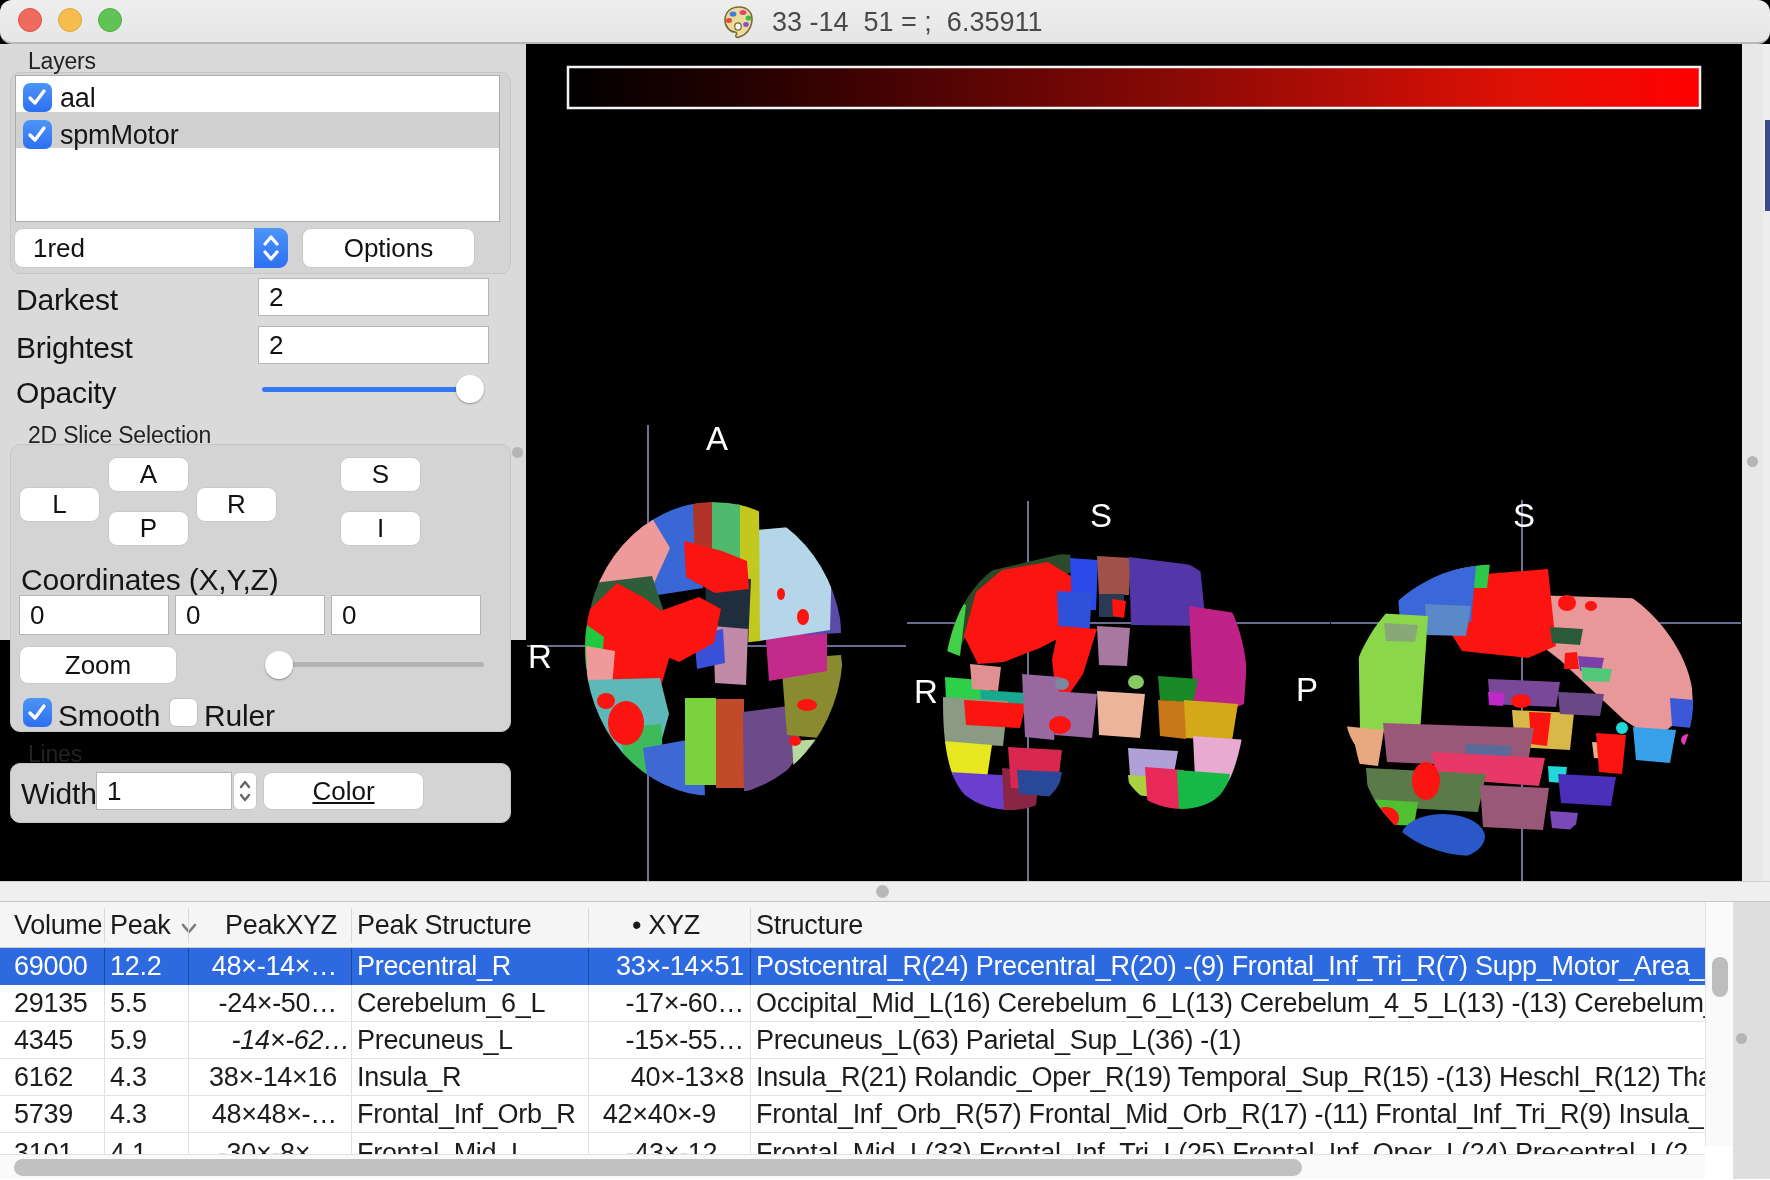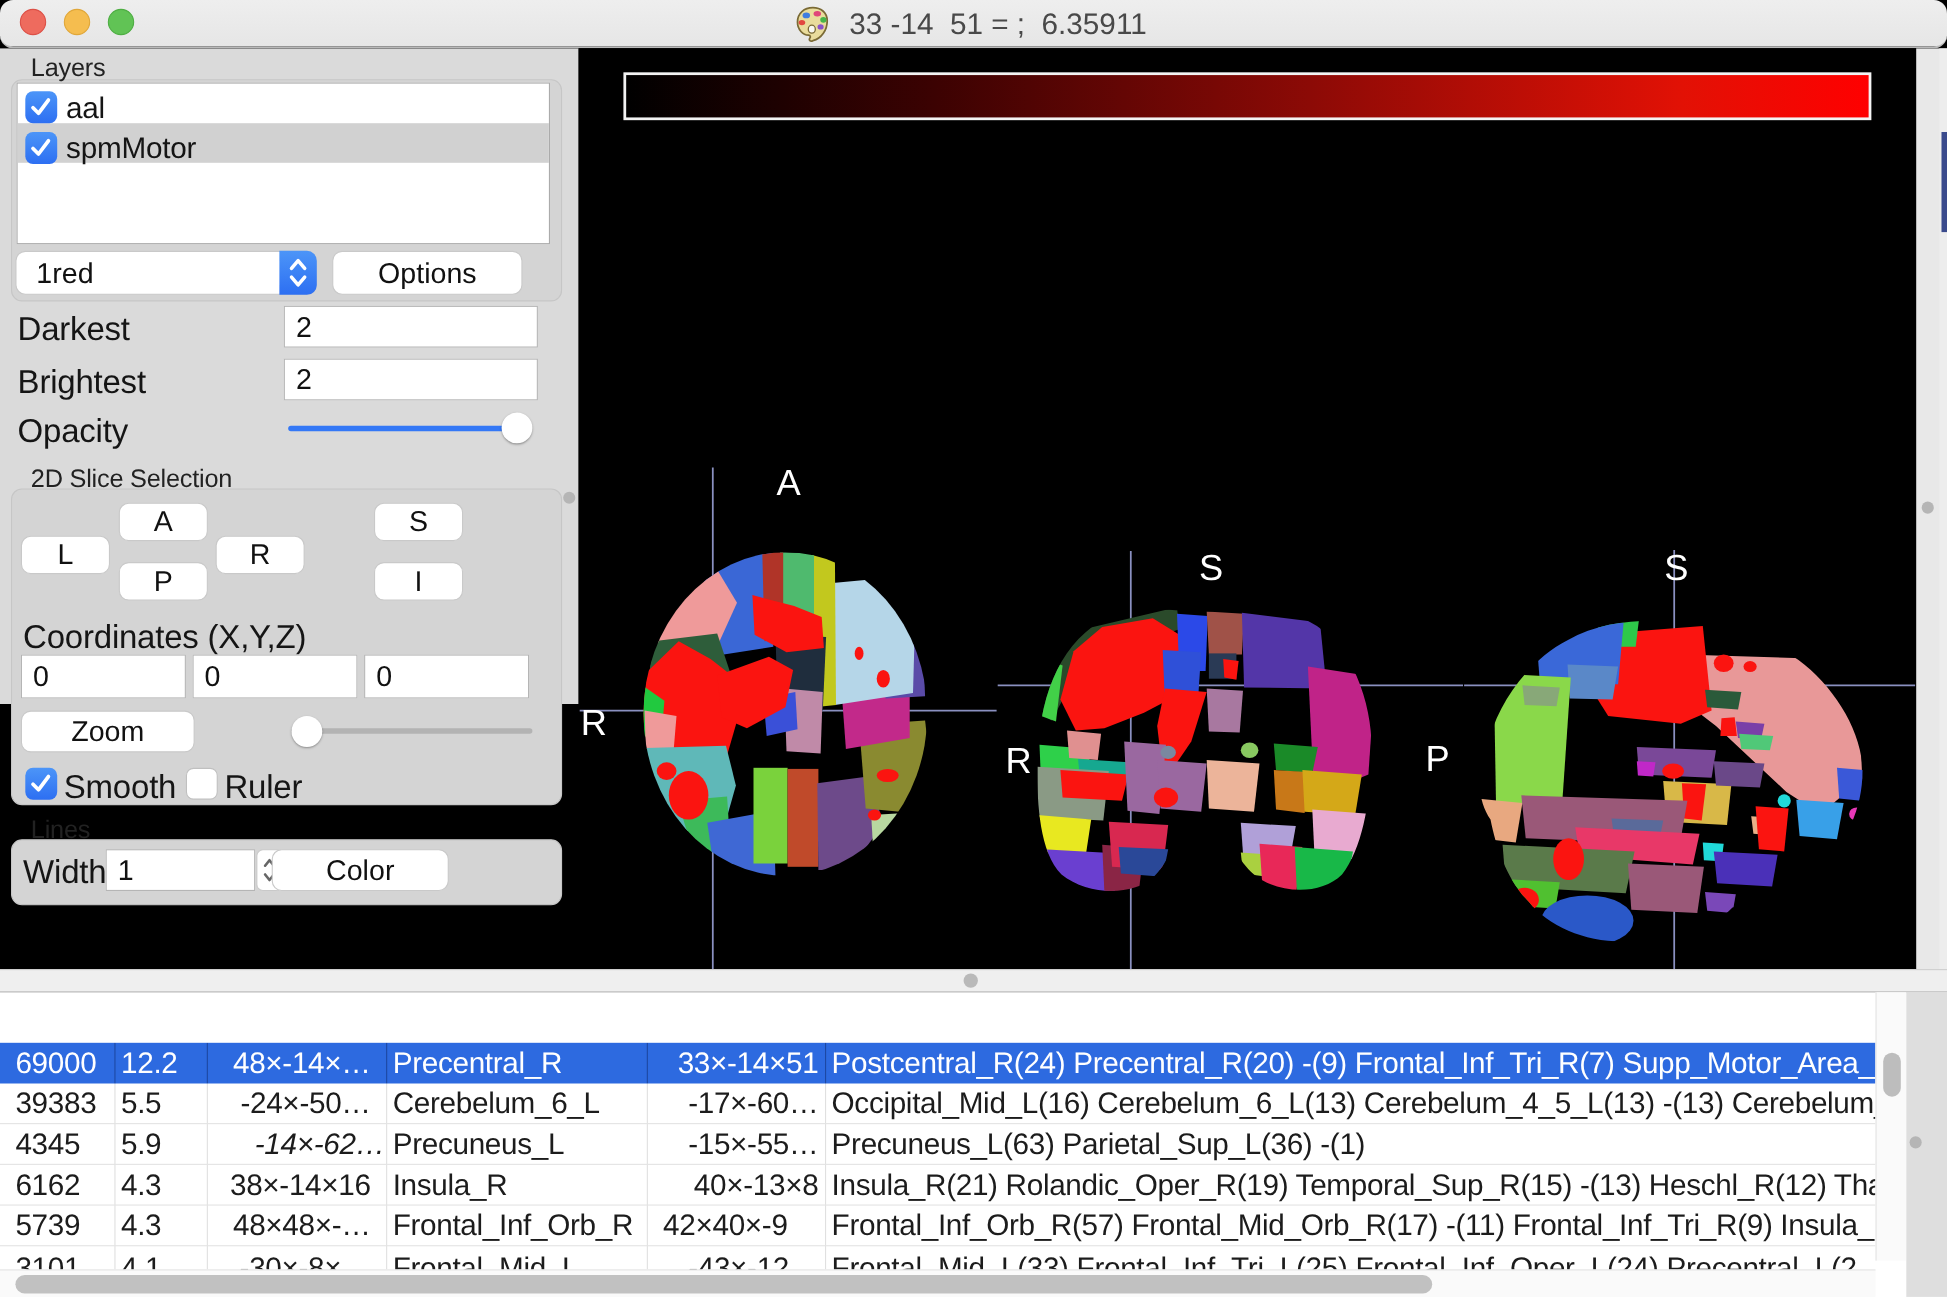--- a/index.html
+++ b/index.html
@@ -140,21 +140,21 @@
   <div class="slbl" style="left:28px; top:695px;">Lines</div>
   <div class="gbox" style="left:10px; top:717px; width:501px; height:60px;"></div>
   <div class="lbl" style="left:21px; top:731px;">Width</div>
   <div class="field" style="left:96px; top:726px; width:136px; height:38px;">1</div>
   <div class="abs" style="left:233px; top:726px; width:24px; height:38px; background:#fff; border:1px solid #c9c9c9; border-radius:6px;">
     <svg width="22" height="36" viewBox="0 0 22 36">
           <path d="M7 14 L11 9 L15 14" stroke="#666" stroke-width="2.4" fill="none" stroke-linecap="round" stroke-linejoin="round"></path>
           <path d="M7 22 L11 27 L15 22" stroke="#666" stroke-width="2.4" fill="none" stroke-linecap="round" stroke-linejoin="round"></path>
         </svg>
   </div>
-  <div class="btn" style="left:247px; top:726px; width:161px; height:38px;">Color</div>
+  <div class="btn" style="left:263px; top:726px; width:161px; height:38px;text-decoration:underline;">Color</div>
 
   <div class="abs" style="left:512px; top:401px; width:11px; height:11px; border-radius:50%; background:#b5b5b5;"></div>
 </div>
   </div>
 
 <div id="viewport">
   <svg width="1216" height="837" viewBox="526 44 1216 837">
     <defs>
       <linearGradient id="cbar" x1="0" y1="0" x2="1" y2="0">
         <stop offset="0" stop-color="#000000"></stop>
@@ -312,41 +312,56 @@
   <div class="abs" style="left:21px; top:0; width:7px; height:837px; background:#ededed;"></div>
   <div class="abs" style="left:23px; top:76px; width:5px; height:91px; background:#3a4a8c;"></div>
   <div class="abs" style="left:5px; top:412px; width:11px; height:11px; border-radius:50%; background:#b5b5b5;"></div>
 </div>
 
 <div id="splitter">
   <div class="abs" style="left:876px; top:3px; width:13px; height:13px; border-radius:50%; background:#b9b9b9;"></div>
 </div>
 
 <div id="tablearea">
+  <div id="thead">
+    <div class="hcell" style="left:14px;">Volume</div>
+    <div class="hcell" style="left:110px;">Peak&nbsp;<svg width="22" height="22" viewBox="0 0 22 22" style="margin-top:4px;">
+          <path d="M5 8 L11 15 L17 8" stroke="#7a7a7a" stroke-width="2.6" fill="none" stroke-linecap="round" stroke-linejoin="round"></path>
+        </svg></div>
+    <div class="hcell" style="left:188px; width:149px; justify-content:flex-end;">PeakXYZ</div>
+    <div class="hcell" style="left:357px;">Peak Structure</div>
+    <div class="hcell" style="left:588px; width:156px; justify-content:center;">•&nbsp;XYZ</div>
+    <div class="hcell" style="left:756px;">Structure</div>
+    <div class="vline" style="left:104px;"></div>
+    <div class="vline" style="left:188px;"></div>
+    <div class="vline" style="left:351px;"></div>
+    <div class="vline" style="left:588px;"></div>
+    <div class="vline" style="left:750px;"></div>
+  </div>
   <div class="cline" style="left:104px;"></div>
   <div class="cline" style="left:188px;"></div>
   <div class="cline" style="left:351px;"></div>
   <div class="cline" style="left:588px;"></div>
   <div class="cline" style="left:750px;"></div>
 
   <div class="row sel" style="top:46px;">
     <div class="c" style="left:14px;">69000</div>
     <div class="c" style="left:110px;">12.2</div>
     <div class="c" style="left:188px; width:149px; justify-content:flex-end;">48×-14×…</div>
     <div class="c" style="left:357px;">Precentral_R</div>
     <div class="c" style="left:588px; width:156px; justify-content:flex-end;">33×-14×51</div>
     <div class="c" style="left:756px;">Postcentral_R(24) Precentral_R(20) -(9) Frontal_Inf_Tri_R(7) Supp_Motor_Area_</div>
     <div class="abs" style="left:104px; top:0; width:1px; height:37px; background:rgba(10,30,90,.45);"></div>
     <div class="abs" style="left:188px; top:0; width:1px; height:37px; background:rgba(10,30,90,.45);"></div>
     <div class="abs" style="left:351px; top:0; width:1px; height:37px; background:rgba(10,30,90,.45);"></div>
     <div class="abs" style="left:588px; top:0; width:1px; height:37px; background:rgba(10,30,90,.45);"></div>
     <div class="abs" style="left:750px; top:0; width:1px; height:37px; background:rgba(10,30,90,.45);"></div>
   </div>
   <div class="row" style="top:83px;">
-    <div class="c" style="left:14px;">39383</div>
+    <div class="c" style="left:14px;">29135</div>
     <div class="c" style="left:110px;">5.5</div>
     <div class="c" style="left:188px; width:149px; justify-content:flex-end;">-24×-50…</div>
     <div class="c" style="left:357px;">Cerebelum_6_L</div>
     <div class="c" style="left:588px; width:156px; justify-content:flex-end;">-17×-60…</div>
     <div class="c" style="left:756px;">Occipital_Mid_L(16) Cerebelum_6_L(13) Cerebelum_4_5_L(13) -(13) Cerebelum_</div>
   </div>
   <div class="rline" style="top:119px;"></div>
   <div class="row" style="top:120px;">
     <div class="c" style="left:14px;">4345</div>
     <div class="c" style="left:110px;">5.9</div>

